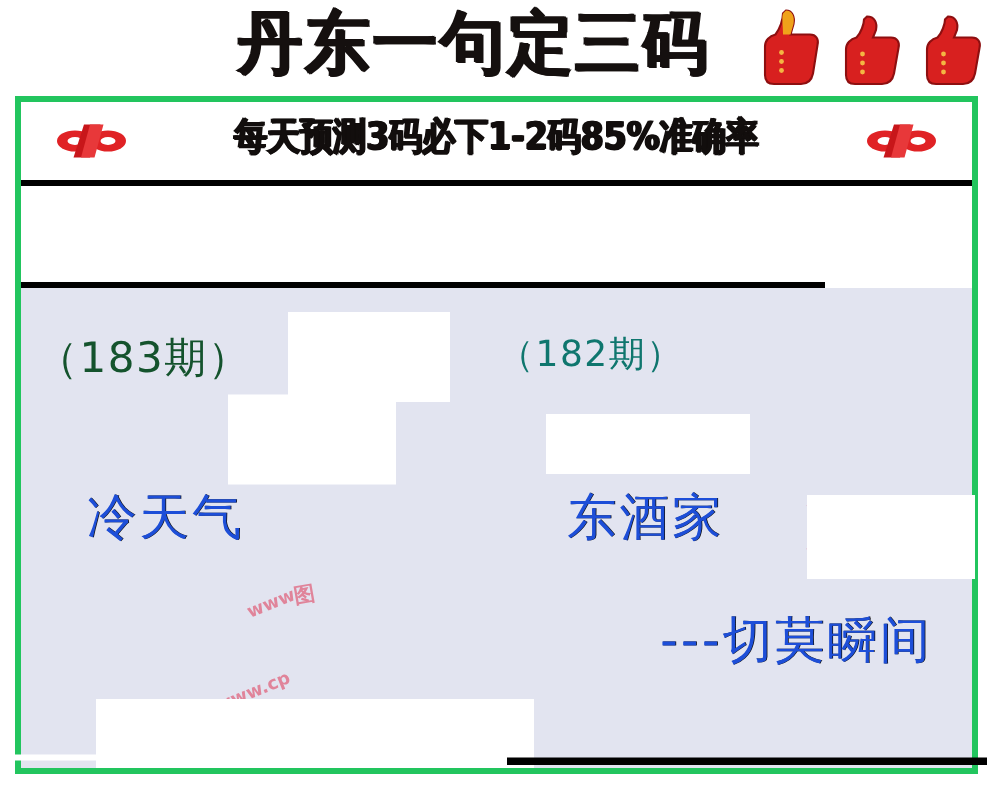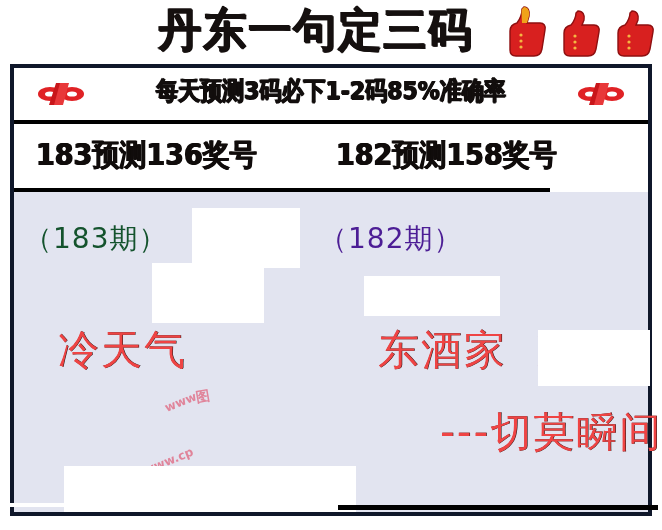--- a/index.html
+++ b/index.html
@@ -67,21 +67,21 @@
   .thumb:nth-child(2) { left: 56px; }
   .thumb:nth-child(3) { left: 110px; }
 
   
   .frame {
     position: absolute;
     left: 10px;
     top: 64px;
     width: 642px;
     height: 452px;
-    border: 4px solid #0f172a;
+    border: 4px solid #22c55e;
     box-sizing: border-box;
     background: #ffffff;
   }
 
   .row-subtitle {
     position: absolute;
     left: 0; top: 0;
     width: 100%;
     height: 56px;
     border-bottom: 4px solid #000000;
@@ -162,32 +162,32 @@
     position: absolute;
     left: 10px;
     top: 28px;
     font-size: 28px;
     color: #14532d;
     white-space: nowrap;
     letter-spacing: 1px;
   }
   .period-right {
     position: absolute;
-    left: 305px;
+    left: 318px;
     top: 28px;
-    font-size: 28px;
-    color: #4c1d95;
+    font-size: 24px;
+    color: #0f766e;
     white-space: nowrap;
     letter-spacing: 1px;
   }
 
   .phrase {
     position: absolute;
-    font-size: 41px;
-    color: #ef4444;
+    font-size: 33px;
+    color: #1d4ed8;
     white-space: nowrap;
     letter-spacing: 2px;
     font-weight: normal;
     text-shadow: 0.5px 0 0 #11100f;
   }
   .phrase-l1 { left: 58px;  top: 323px; }
   .phrase-l2 { left: 128px; top: 405px; }
   .phrase-r1 { left: 378px; top: 323px; }
   .phrase-r2 { left: 440px; top: 405px; }
 
@@ -296,24 +296,20 @@
           <ellipse cx="14" cy="14" rx="12" ry="7" fill="#e02225"></ellipse>
           <ellipse cx="36" cy="14" rx="12" ry="7" fill="#e02225"></ellipse>
           <ellipse cx="14" cy="14" rx="5" ry="2.6" fill="#ffffff"></ellipse>
           <ellipse cx="36" cy="14" rx="5" ry="2.6" fill="#ffffff"></ellipse>
           <path d="M20 3 L31 3 L24 25 L13 25 Z" fill="#c8161a"></path>
           <path d="M24 3 L33 3 L27 25 L18 25 Z" fill="#e8383a"></path>
         </svg>
       </span>
     </div>
 
-    <div class="row-predict">
-      <div class="predict-left">183预测136奖号</div>
-      <div class="predict-right">182预测158奖号</div>
-    </div>
     <div class="row-predict-rule"></div>
 
     <div class="body-area">
 
       <div class="period-left">（183期）</div>
       <div class="period-right">（182期）</div>
 
       <span class="wm wm-a">www</span>
       <span class="wm wm-b">www.cp</span>
       <span class="wm wm-c">图</span>

